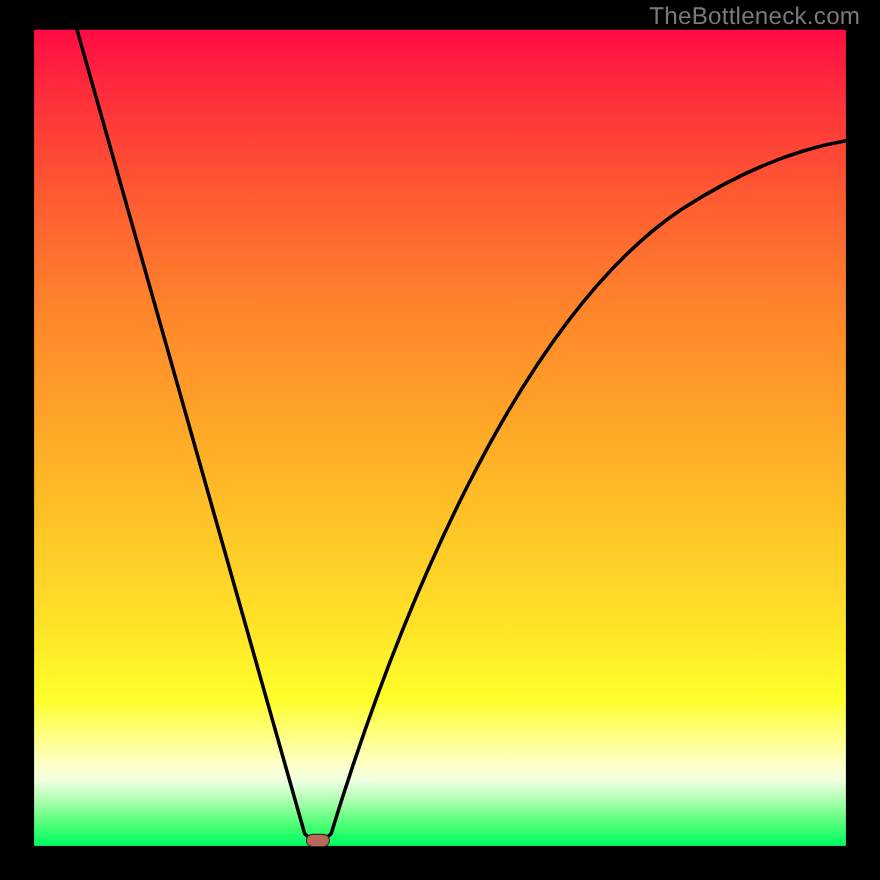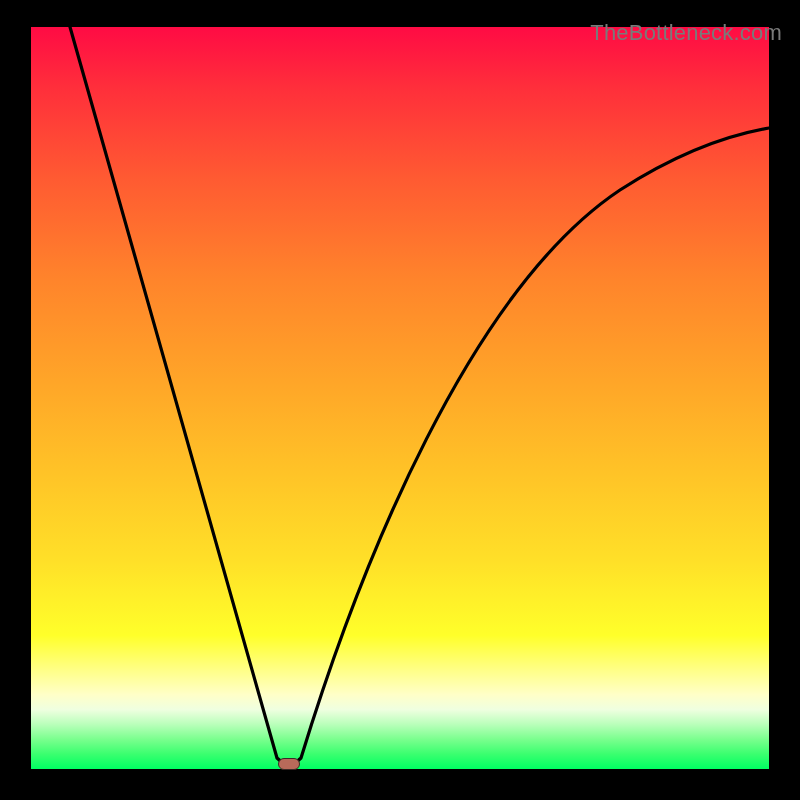--- a/index.html
+++ b/index.html
@@ -20,21 +20,20 @@
   .watermark {
     position: absolute;
     top: 2px;
     right: 18px;
     color: #7a7a7a;
     font-size: 22px;
     font-weight: 500;
     letter-spacing: 0.2px;
     z-index: 10;
     user-select: none;
-    margin-top: 18px;
   }
   .plot-rect {
     position: absolute;
     background: linear-gradient(
       to bottom,
       #ff0b44 0%,
       #ff2e3b 8%,
       #ff5932 20%,
       #ff842b 34%,
       #ffa628 48%,

